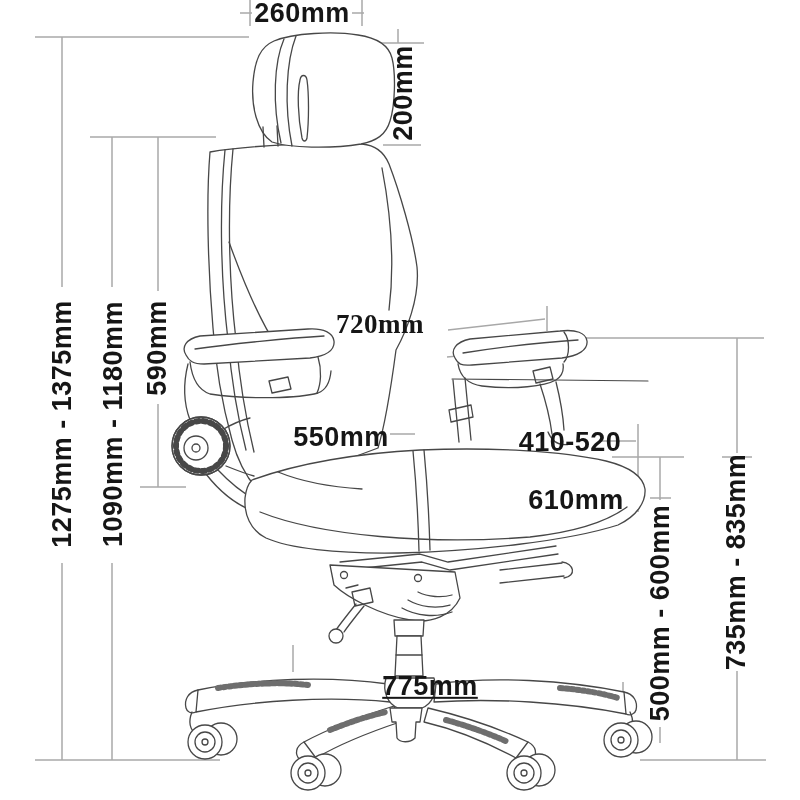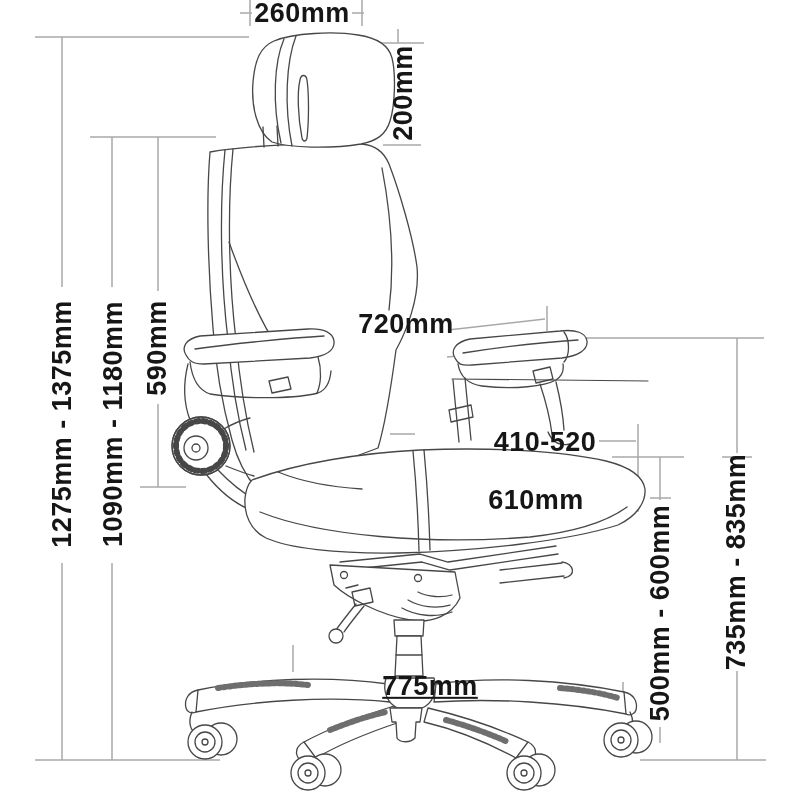--- a/index.html
+++ b/index.html
@@ -218,22 +218,23 @@
         <circle cx="621" cy="740" r="17" fill="#fff"></circle>
         <circle cx="621" cy="740" r="10"></circle>
             <circle cx="621" cy="740" r="3"></circle>
       </g>
     </g>
   </g>
 </svg>
 
   <div class="lbl" style="left:302px;top:13px;">260mm</div>
   <div class="lbl v" style="left:403px;top:93px;">200mm</div>
-  <div class="lbl" style="left:406px;top:324px;">720mm</div>
+  <div class="lbl" style="left:380px;top:324px;font-family:Liberation Serif, serif;">720mm</div>
   <div class="lbl v" style="left:157px;top:348px;">590mm</div>
   <div class="lbl v" style="left:62px;top:424px;">1275mm - 1375mm</div>
   <div class="lbl v" style="left:113px;top:424px;">1090mm - 1180mm</div>
-  <div class="lbl" style="left:545px;top:442px;text-align:right;">410-520</div>
-  <div class="lbl" style="left:536px;top:500px;">610mm</div>
+  <div class="lbl" style="left:341px;top:437px;">550mm</div>
+  <div class="lbl" style="left:570px;top:442px;text-align:right;">410-520</div>
+  <div class="lbl" style="left:576px;top:500px;">610mm</div>
   <div class="lbl v" style="left:736px;top:562px;">735mm - 835mm</div>
   <div class="lbl v" style="left:660px;top:613px;">500mm - 600mm</div>
   <div class="lbl" style="left:430px;top:686px;text-decoration:underline;">775mm</div>
 </div>
 
 </body></html>

